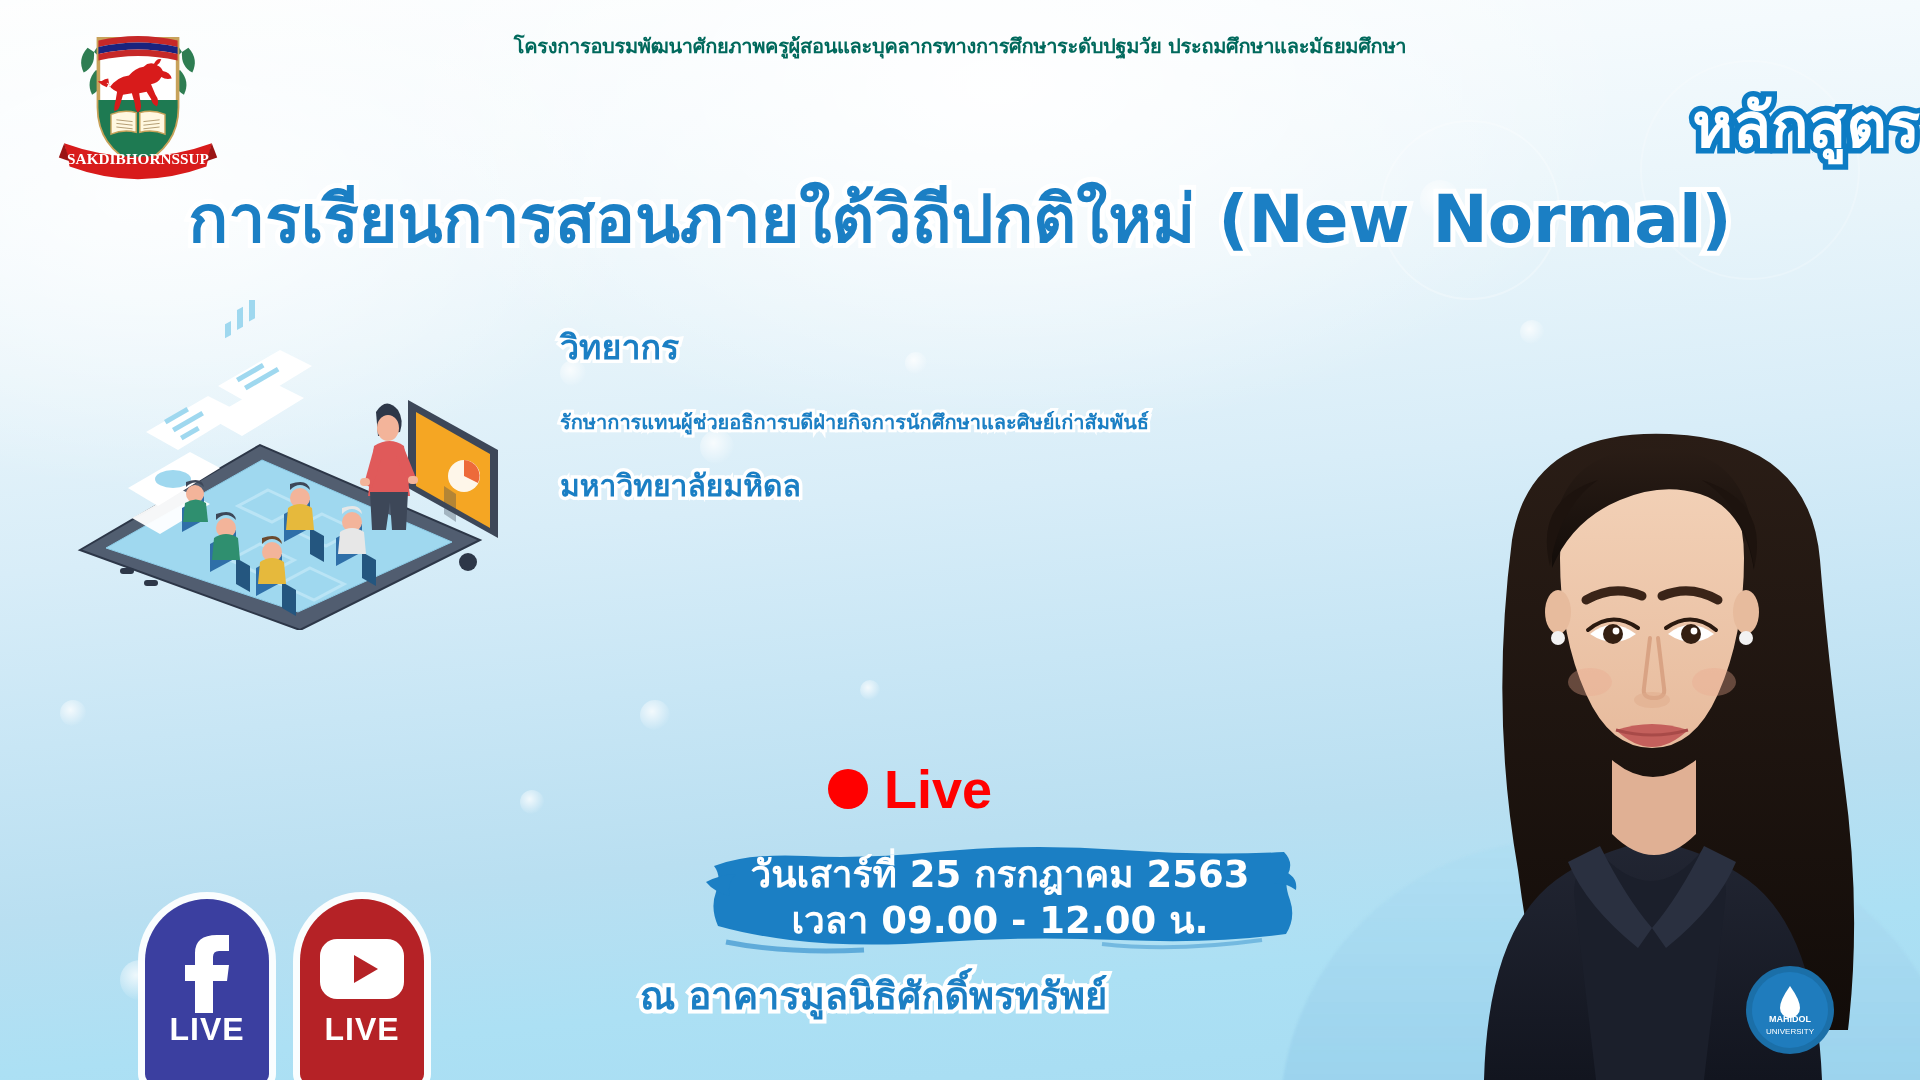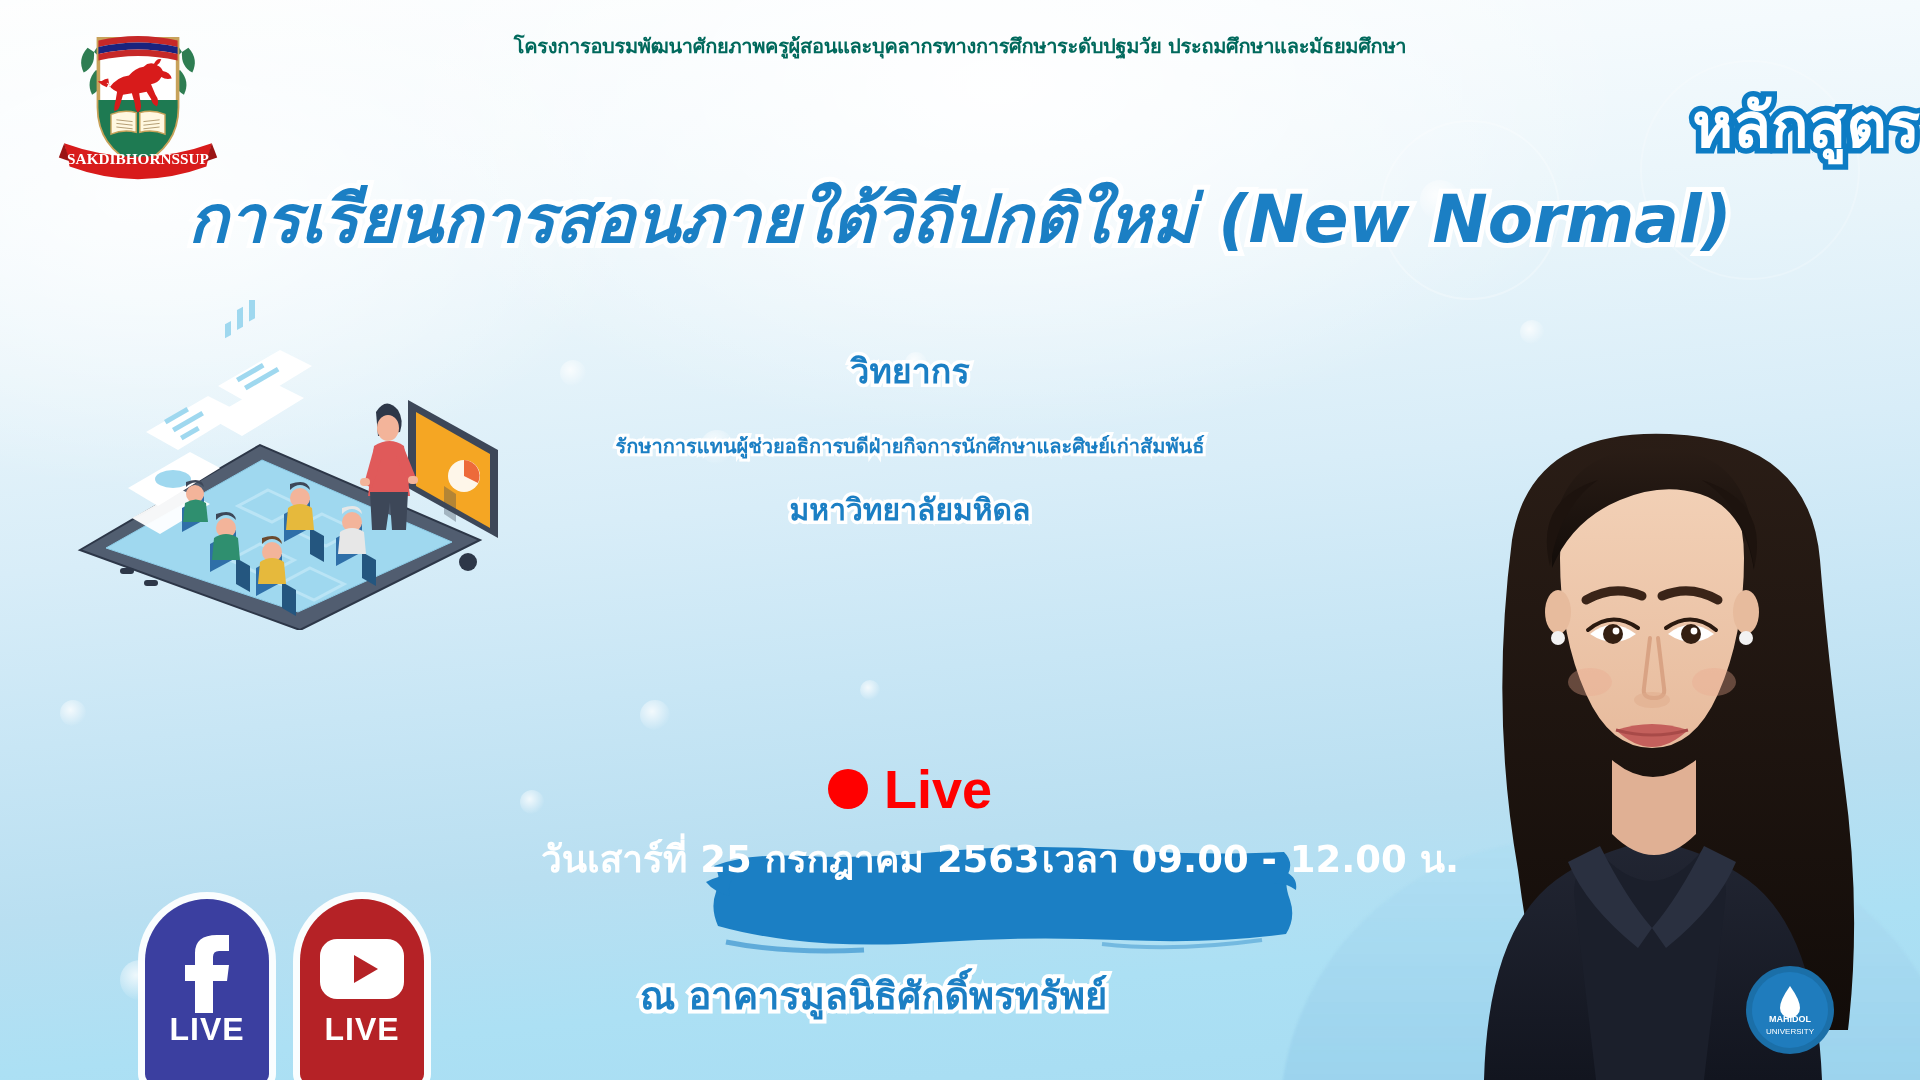--- a/index.html
+++ b/index.html
@@ -76,25 +76,24 @@
   }
   #title-2 {
     position:absolute; left:0; right:0; top:185px;
     text-align:center;
     font-size:66px; font-weight:700; line-height:1.05;
     color:#1b7fc4;
     -webkit-text-stroke:10px #ffffff;
     paint-order:stroke fill;
     white-space:nowrap;
     font-family:"DejaVu Sans", sans-serif;
-    font-style:italic;
-  }
-
-  
-  #speaker { position:absolute; left:560px; width:700px; top:344px; text-align:center; }
+  }
+
+  
+  #speaker { position:absolute; left:560px; width:700px; top:320px; text-align:left; }
   .sp-line {
     color:#1b7fc4;
     font-weight:700;
     -webkit-text-stroke:7px #ffffff;
     paint-order:stroke fill;
     font-family:"DejaVu Sans", sans-serif;
     white-space:nowrap;
   }
   #sp-role   { font-size:34px; margin-bottom:26px; }
   #sp-name   { font-size:41px; margin-bottom:24px; }
@@ -110,21 +109,21 @@
   #live-text { color:#ff0000; font-size:54px; font-weight:700; line-height:1;
                font-family:"Liberation Sans", sans-serif; }
 
   
   #date-banner {
     position:absolute; left:700px; top:838px; width:600px; height:120px;
   }
   #date-banner .brush { position:absolute; inset:0; }
   #date-lines {
     position:absolute; inset:0;
-    display:flex; align-items:flex-start; justify-content:center;
+    display:flex; flex-direction:column; align-items:center; justify-content:center;
     gap:2px;
     color:#ffffff; font-weight:700; font-size:37px; line-height:1.2;
     font-family:"DejaVu Sans", sans-serif; white-space:nowrap;
   }
 
   
   #venue {
     position:absolute; left:640px; width:720px; top:965px; text-align:left;
     color:#1b7fc4; font-size:38px; font-weight:700;
     -webkit-text-stroke:8px #ffffff; paint-order:stroke fill;

